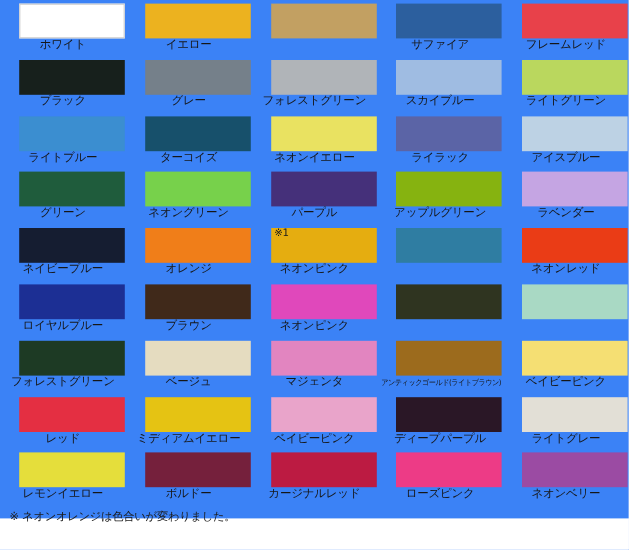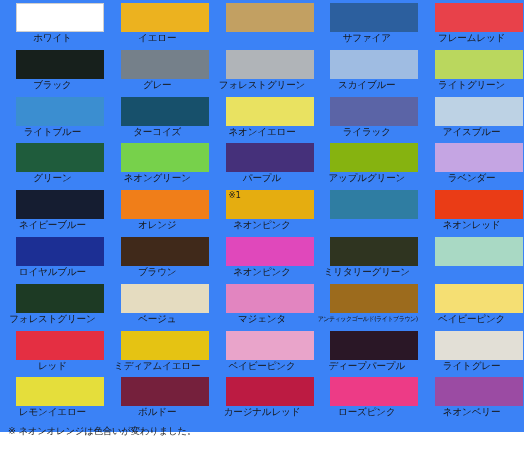--- a/index.html
+++ b/index.html
@@ -198,21 +198,20 @@
       <div class="swatch-cell">
         <div class="chip" style="background: rgb(64, 41, 26);"></div>
         <div class="chip-label">ブラウン</div>
       </div>
       <div class="swatch-cell">
         <div class="chip" style="background: rgb(224, 72, 187);"></div>
         <div class="chip-label">ネオンピンク</div>
       </div>
       <div class="swatch-cell">
         <div class="chip" style="background: rgb(47, 52, 32);"></div>
-        <div class="chip-label">ミリタリーグリーン</div>
       </div>
       <div class="swatch-cell">
         <div class="chip" style="background: rgb(169, 217, 196);"></div>
       </div>
       <div class="swatch-cell">
         <div class="chip" style="background: rgb(29, 58, 36);"></div>
         <div class="chip-label">フォレストグリーン</div>
       </div>
       <div class="swatch-cell">
         <div class="chip" style="background: rgb(229, 220, 192);"></div>

